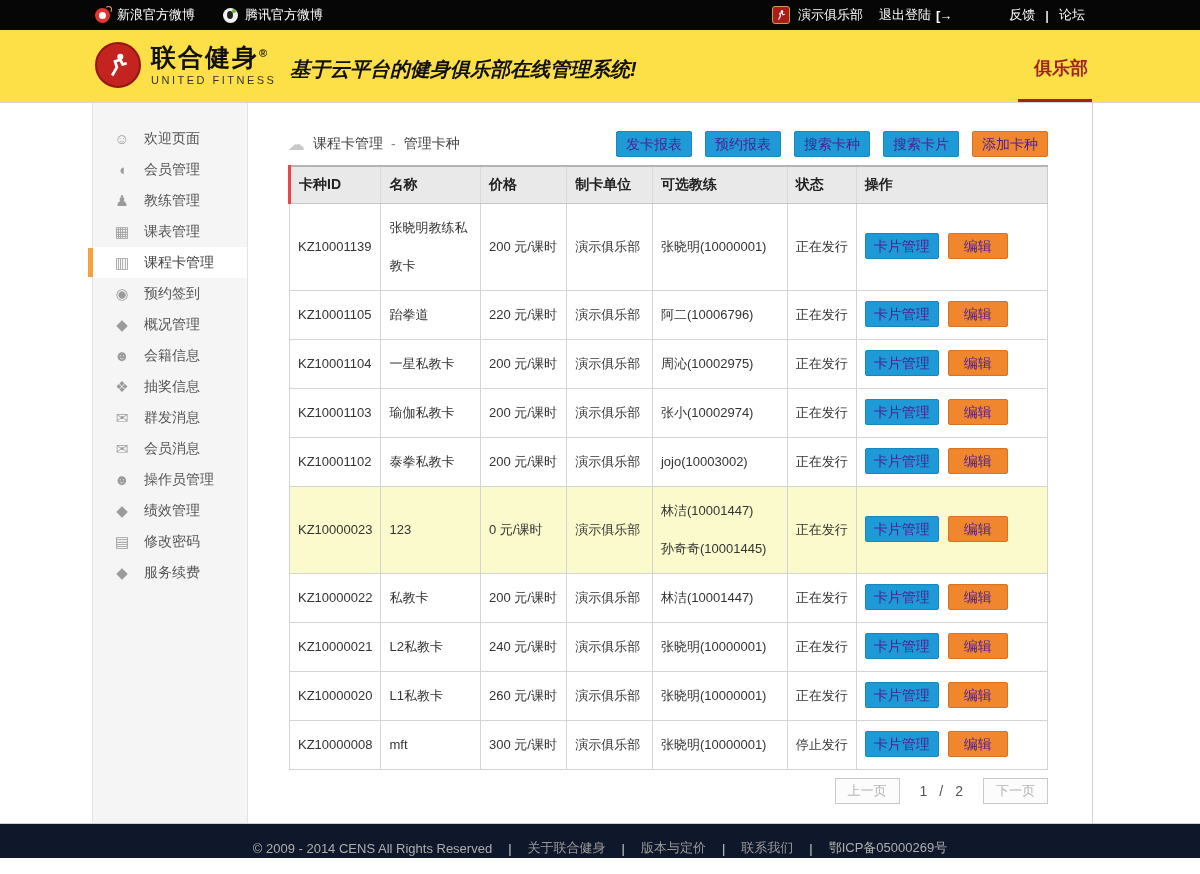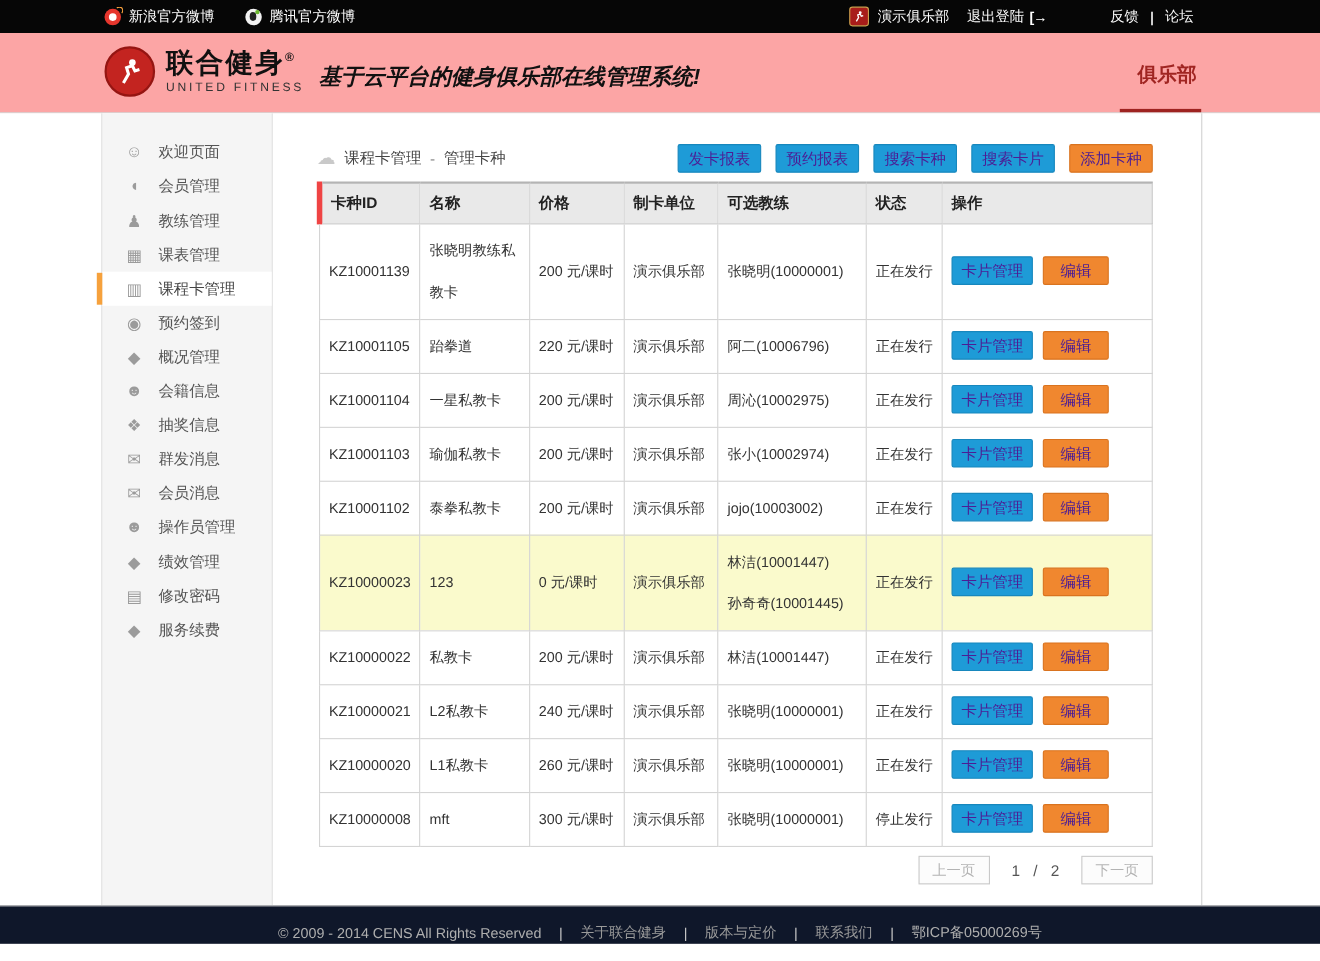--- a/index.html
+++ b/index.html
@@ -20,21 +20,21 @@
   .qq-dot::before { content:""; position:absolute; left:9px; top:1px; width:4px; height:4px; border-radius:50%; background:#6ab82d; }
   .topbar-right { margin-left:auto; display:flex; align-items:center; padding-right:115px; }
   .avatar-sq { width:18px; height:18px; background:#a81d1a; border:1px solid #caa04e; border-radius:3px; display:flex; align-items:center; justify-content:center; margin-right:8px; }
   .club-name { margin-right:16px; cursor:pointer; }
   .logout { display:flex; align-items:center; gap:5px; cursor:pointer; }
   .logout-glyph { font-weight:bold; letter-spacing:-1px; }
   .fb-group { display:flex; align-items:center; gap:10px; margin-left:58px; }
   .fb-sep { color:#ddd; font-weight:bold; }
   .fb-item { cursor:pointer; }
   
-  .header { height:73px; background:#fca5a5; border-bottom:1px solid #d6d6d6; position:relative; }
+  .header { height:73px; background:#fde047; border-bottom:1px solid #d6d6d6; position:relative; }
   .logo-wrap { position:absolute; left:95px; top:12px; display:flex; align-items:center; gap:10px; }
   .logo-circle { width:46px; height:46px; border-radius:50%; background:#c32420; border:2px solid #951512; display:flex; align-items:center; justify-content:center; }
   .brand-block { line-height:1.1; }
   .brand-cn { font-size:25px; font-weight:bold; color:#111; letter-spacing:2px; }
   .brand-reg { font-size:11px; vertical-align:super; }
   .brand-en { font-size:11px; color:#333; letter-spacing:2.5px; margin-top:3px; }
   .tagline { position:absolute; left:290px; top:26px; font-size:20px; font-weight:bold; font-style:italic; color:#111; }
   .club-tab { position:absolute; right:112px; top:26px; font-size:18px; font-weight:bold; color:#a02522; cursor:pointer; }
   .club-tab-underline { position:absolute; right:108px; bottom:0; width:74px; height:3px; background:#9e2320; }
   
@@ -55,21 +55,21 @@
   .cloud { color:#c9c9c9; font-size:17px; }
   .crumb-sep { color:#888; }
   .toolbar { margin-left:auto; display:flex; gap:13px; }
   .btn { font-size:14px; color:#4c1d95; padding:3px 9px; border-radius:2px; cursor:pointer; line-height:18px; }
   .btn.blue { background:#1e9bd7; border:1px solid #1787bd; }
   .btn.orange { background:#f0872f; border:1px solid #d9731f; }
   
   table.cards { width:760px; border-collapse:collapse; margin-top:8px; font-size:13px; color:#333; }
   table.cards thead th { background:#e9e9e9; border-top:2px solid #b4b4b4; border-bottom:1px solid #c6c6c6;
         border-left:1px solid #d9d9d9; height:37px; text-align:left; padding:0 8px; font-size:14px; color:#222; }
-  table.cards thead th:first-child { border-left:5px solid #ef4444; }
+  table.cards thead th:first-child { border-left:3px solid #ef4444; }
   table.cards thead th:last-child { border-right:1px solid #cccccc; }
   table.cards tbody td { border:1px solid #d4d4d4; padding:5px 8px; line-height:38px; vertical-align:middle; background:#fff; }
   table.cards tr.highlight td { background:#fafacc; }
   .cell-id { white-space:nowrap; font-size:13px; }
   .cell-name { line-height:38px; }
   .cell-status { white-space:nowrap; }
   .coach-line { line-height:38px; }
   .rbtn { display:inline-block; line-height:16px; margin-right:9px; }
   .rbtn.blue { padding:4px 8px; }
   .rbtn.orange { padding:4px 15px; }

